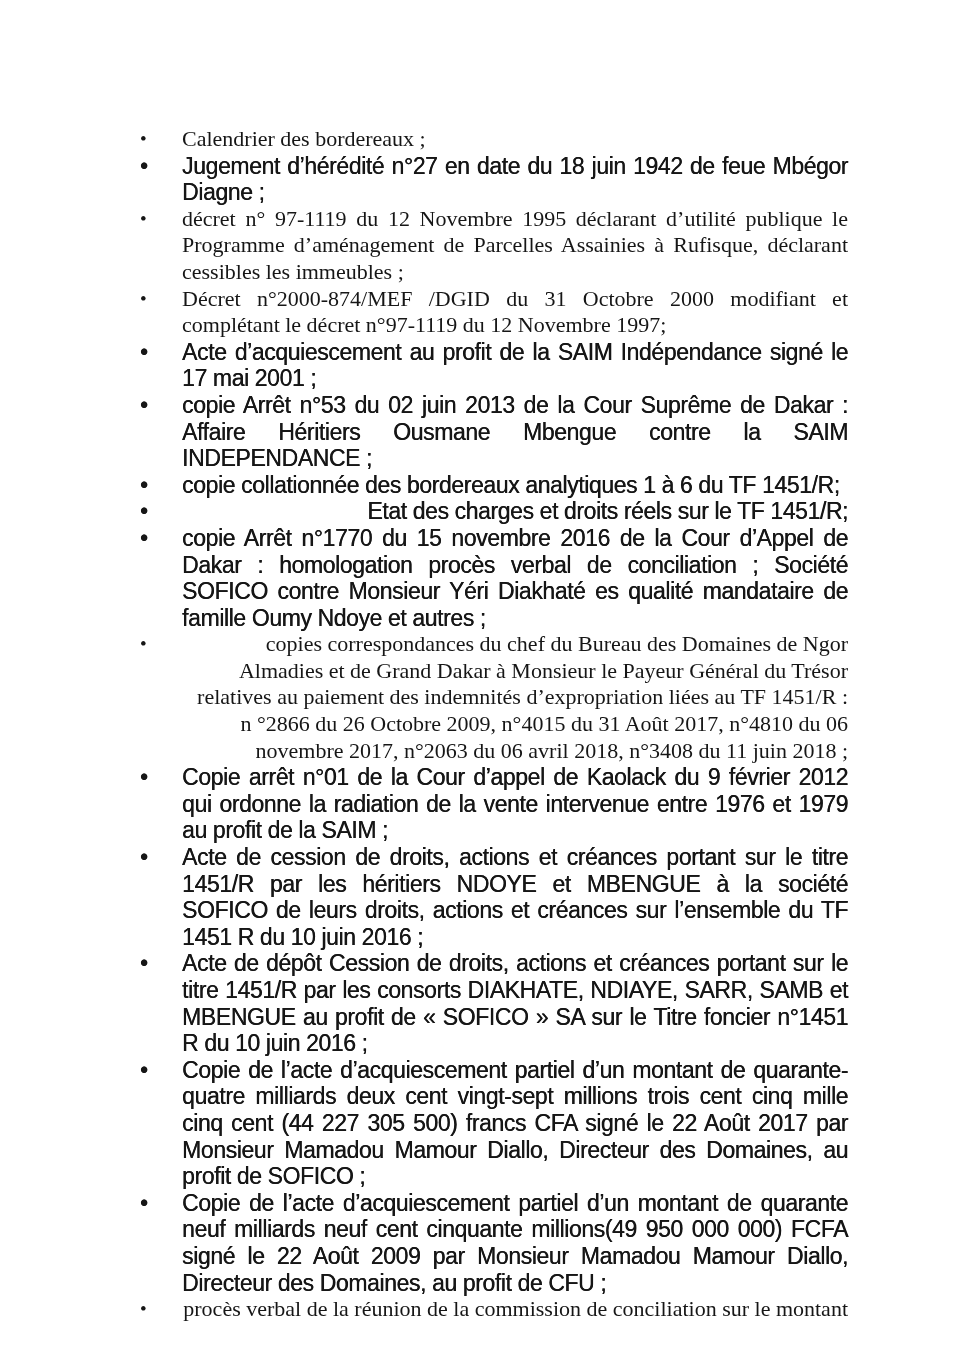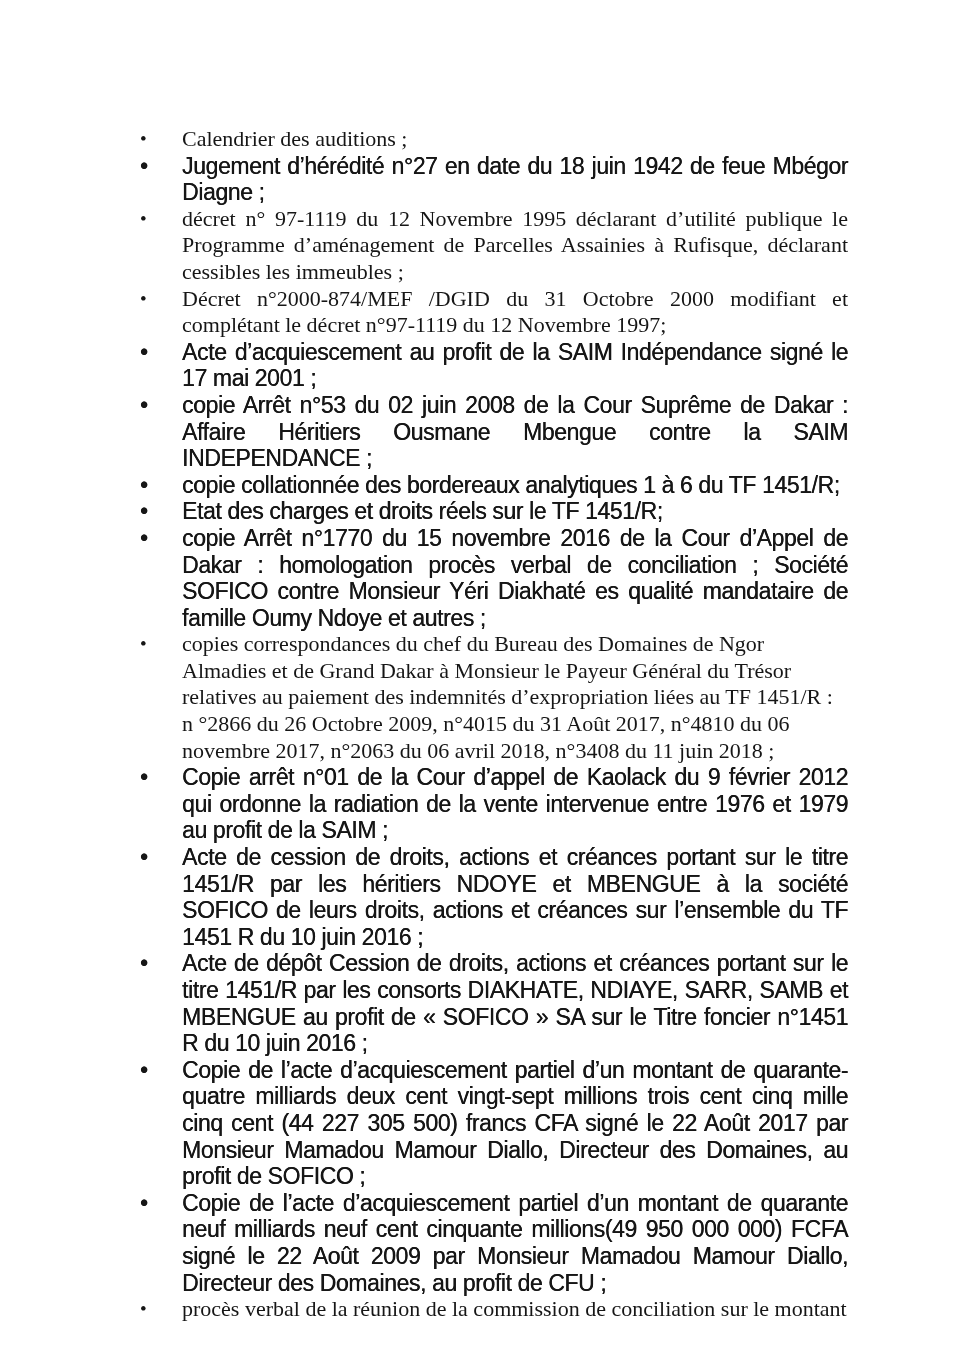--- a/index.html
+++ b/index.html
@@ -39,31 +39,31 @@
     font-size: 22px;
   }
   .serif .bullet { font-size: 19px; }
   .sans {
     font-family: "Liberation Sans", "DejaVu Sans", sans-serif;
     font-size: 23px;
     letter-spacing: -0.4px;
     text-shadow: 0.35px 0 0 currentColor;
   }
   .justify .text { text-align: justify; }
-  .left .text { text-align: left; }
+  .left .text { text-align: right; }
 </style>
 </head>
 <body>
 
 <div class="doc-page">
   <div class="bullet-list">
 
     <div class="item serif">
       <span class="bullet">•</span>
-      <div class="text">Calendrier des auditions ;</div>
+      <div class="text">Calendrier des bordereaux ;</div>
     </div>
 
     <div class="item sans justify">
       <span class="bullet">•</span>
       <div class="text">Jugement d’hérédité n°27 en date du 18 juin 1942 de feue Mbégor Diagne ;</div>
     </div>
 
     <div class="item serif justify">
       <span class="bullet">•</span>
       <div class="text">décret n° 97-1119 du 12 Novembre 1995 déclarant d’utilité publique le Programme d’aménagement de Parcelles Assainies à Rufisque, déclarant cessibles les immeubles ;</div>
@@ -74,21 +74,21 @@
       <div class="text">Décret n°2000-874/MEF /DGID du 31 Octobre 2000 modifiant et complétant le décret n°97-1119  du 12 Novembre 1997;</div>
     </div>
 
     <div class="item sans justify">
       <span class="bullet">•</span>
       <div class="text">Acte d’acquiescement au profit de la SAIM Indépendance signé le 17 mai 2001 ;</div>
     </div>
 
     <div class="item sans justify">
       <span class="bullet">•</span>
-      <div class="text">copie Arrêt n°53 du 02 juin 2008 de la Cour Suprême de Dakar : Affaire Héritiers Ousmane Mbengue contre la SAIM INDEPENDANCE ;</div>
+      <div class="text">copie Arrêt n°53 du 02 juin 2013 de la Cour Suprême de Dakar : Affaire Héritiers Ousmane Mbengue contre la SAIM INDEPENDANCE ;</div>
     </div>
 
     <div class="item sans justify">
       <span class="bullet">•</span>
       <div class="text">copie collationnée des bordereaux analytiques 1 à 6 du TF 1451/R;</div>
     </div>
 
     <div class="item sans left">
       <span class="bullet">•</span>
       <div class="text">Etat des charges et droits réels sur le TF 1451/R;</div>

